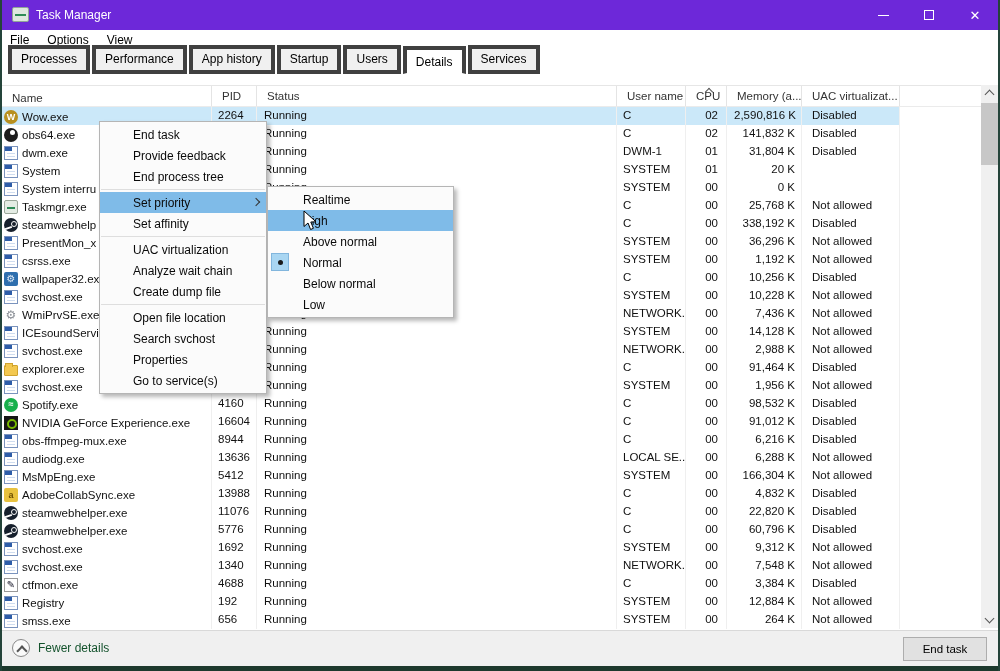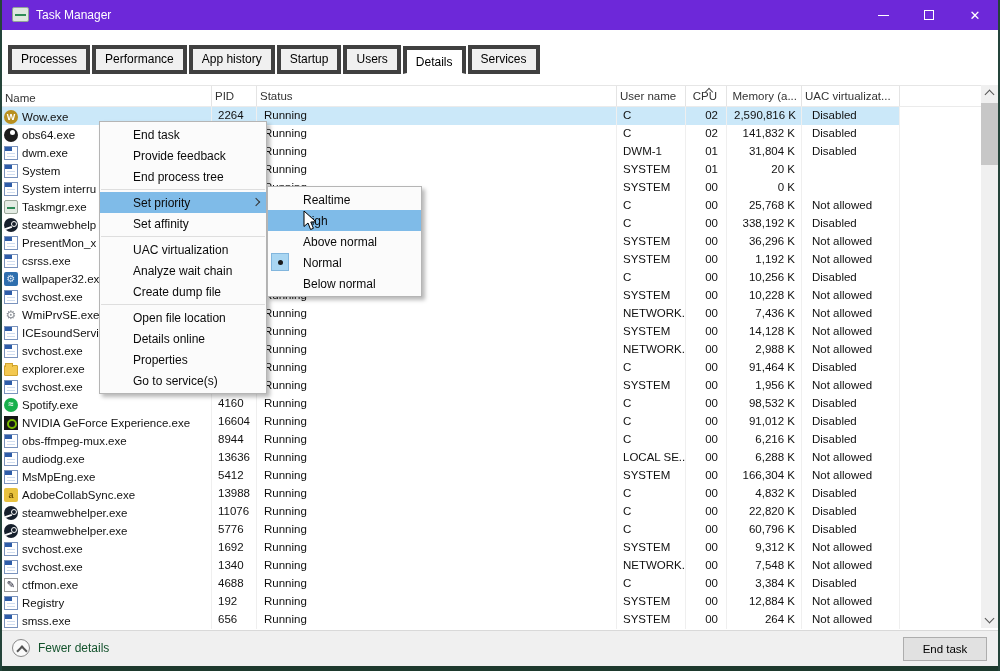--- a/index.html
+++ b/index.html
@@ -19,21 +19,21 @@
   
   .menubar{position:absolute;left:0;top:30px;width:100%;height:19px;background:#ffffff;display:flex;align-items:center;padding-left:8px;gap:0;}
   .menubar .mb-item{font-size:12px;color:#000;padding:2px 10px 2px 0;margin-right:8px;}
   
   .tabbar{position:absolute;left:0;top:49px;width:100%;height:25px;background:#ffffff;display:flex;align-items:flex-end;padding-left:6px;}
   .tab{font-size:12px;color:#000;background:#f0f0f0;border:4px solid #404040;padding:3px 9px 4px 9px;margin-right:2px;position:relative;}
   .tab.active{background:#fff;border-bottom:1px solid #fff;padding-top:5px;z-index:2;}
   
   .grid{position:absolute;left:0;top:85px;width:983px;border-top:1px solid #e6e6e6;}
   .ghead{display:flex;height:21px;background:#fff;border-bottom:1px solid #ebebeb;}
-  .ghead .hc{font-size:11.5px;color:#333;padding:4px 4px 0 3px;border-right:1px solid #e4e4e4;position:relative;white-space:nowrap;overflow:hidden;}
+  .ghead .hc{font-size:11.5px;color:#333;padding:4px 4px 0 10px;border-right:1px solid #e4e4e4;position:relative;white-space:nowrap;overflow:hidden;}
   .hc.sorted{text-align:right;padding-right:9px;}
   .sort-caret{position:absolute;top:1px;right:14px;width:6px;height:6px;}
   .sort-caret::after{content:"";position:absolute;left:0;top:2px;width:5px;height:5px;border-top:1px solid #555;border-left:1px solid #555;transform:rotate(45deg);}
   .gbody{background:#fff;}
   .row{display:flex;height:18px;width:898px;background:#fff;}
   .row.selected{background:#cbe8f9;}
   .cell{font-size:11.5px;color:#111;padding:2px 4px 0 7px;border-right:1px solid #efefef;white-space:nowrap;overflow:hidden;}
   .c0{width:210px;padding-left:2px;display:flex;align-items:center;}
   .c1{width:45px;padding-left:6px;}
   .c2{width:360px;}
@@ -77,21 +77,21 @@
   .vs-up::after{top:6px;transform:rotate(45deg);}
   .vs-down::after{top:3px;transform:rotate(225deg);}
   .vs-thumb{position:absolute;left:0;top:18px;width:17px;height:62px;background:#c7c7c7;}
   
   .cmenu{position:absolute;left:97px;top:121px;width:168px;background:#fbfbfb;border:1px solid #b5b5b5;box-shadow:3px 3px 4px rgba(0,0,0,.28);padding:2px 0;z-index:10;}
   .mitem{height:21px;font-size:12px;color:#0a0a0a;display:flex;align-items:center;padding-left:33px;position:relative;}
   .mitem.hl{background:#7fbbe8;}
   .msep{height:1px;background:#dedede;margin:2px 1px;}
   .sub-arrow{position:absolute;right:7px;top:7px;width:6px;height:6px;}
   .sub-arrow::after{content:"";position:absolute;left:0;top:0;width:5px;height:5px;border-top:1px solid #333;border-right:1px solid #333;transform:rotate(45deg);}
-  .smenu{position:absolute;left:265px;top:186px;width:155px;background:#fbfbfb;border:1px solid #b5b5b5;box-shadow:3px 3px 4px rgba(0,0,0,.28);padding:2px 0;z-index:11;}
+  .smenu{position:absolute;left:265px;top:186px;width:187px;background:#fbfbfb;border:1px solid #b5b5b5;box-shadow:3px 3px 4px rgba(0,0,0,.28);padding:2px 0;z-index:11;}
   .smenu .mitem{padding-left:35px;}
   .radio-box{position:absolute;left:3px;top:1px;width:18px;height:18px;background:#a9d6f2;border:1px solid #82b6dd;}
   .radio-box::after{content:"";position:absolute;left:6px;top:6px;width:5px;height:5px;border-radius:50%;background:#1a1a1a;}
   
   .statusbar{position:absolute;left:0;top:630px;width:100%;height:36px;background:#f0f0f0;border-top:1px solid #d9d9d9;}
   .fewer{position:absolute;left:10px;top:8px;display:flex;align-items:center;font-size:12px;color:#14532d;}
   .chev-circle{width:18px;height:18px;border:1px solid #8a8a8a;border-radius:50%;position:relative;margin-right:8px;background:#fafafa;}
   .chev-circle::after{content:"";position:absolute;left:5px;top:7px;width:6px;height:6px;border-top:2px solid #555;border-left:2px solid #555;transform:rotate(45deg);}
   .endtask-btn{position:absolute;right:11px;top:6px;width:84px;height:24px;background:#e1e1e1;border:1px solid #adadad;font-size:11.5px;color:#000;display:flex;align-items:center;justify-content:center;}
   .green-strip{position:absolute;left:0;top:666px;width:100%;height:5px;background:#1d392d;}
@@ -110,20 +110,25 @@
         <span class="glyph-min"></span>
       </div>
     <div class="wc wc-max">
         <span class="glyph-max"></span>
       </div>
     <div class="wc wc-close">
         <span class="glyph-close">✕</span>
       </div>
   </div>
 
+  <div class="menubar">
+      <div class="mb-item">File</div>
+      <div class="mb-item">Options</div>
+      <div class="mb-item">View</div>
+    </div>
 
   <div class="tabbar">
       <div class="tab">Processes</div>
       <div class="tab">Performance</div>
       <div class="tab">App history</div>
       <div class="tab">Startup</div>
       <div class="tab">Users</div>
       <div class="tab active">Details</div>
       <div class="tab">Services</div>
     </div>
@@ -524,21 +529,21 @@
         <span>Analyze wait chain</span>
       </div>
       <div class="mitem">
         <span>Create dump file</span>
       </div>
       <div class="msep"></div>
       <div class="mitem">
         <span>Open file location</span>
       </div>
       <div class="mitem">
-        <span>Details online</span>
+        <span>Search svchost</span>
       </div>
       <div class="mitem">
         <span>Properties</span>
       </div>
       <div class="mitem">
         <span>Go to service(s)</span>
       </div>
     </div>
 
   <div class="smenu">
@@ -550,20 +555,23 @@
       </div>
       <div class="mitem">
         <span>Above normal</span>
       </div>
       <div class="mitem">
         <div class="radio-box"></div>
         <span>Normal</span>
       </div>
       <div class="mitem">
         <span>Below normal</span>
+      </div>
+      <div class="mitem">
+        <span>Low</span>
       </div>
     </div>
 
   <div class="cursor">
     <svg width="15" height="22" viewBox="0 0 15 22">
       <path d="M1 1 L1 16.5 L5 13 L7.6 19.5 L10.4 18.3 L7.8 12 L13 11.8 Z" fill="#ffffff" stroke="#000000" stroke-width="1"></path>
     </svg>
   </div>
 
   <div class="statusbar">

